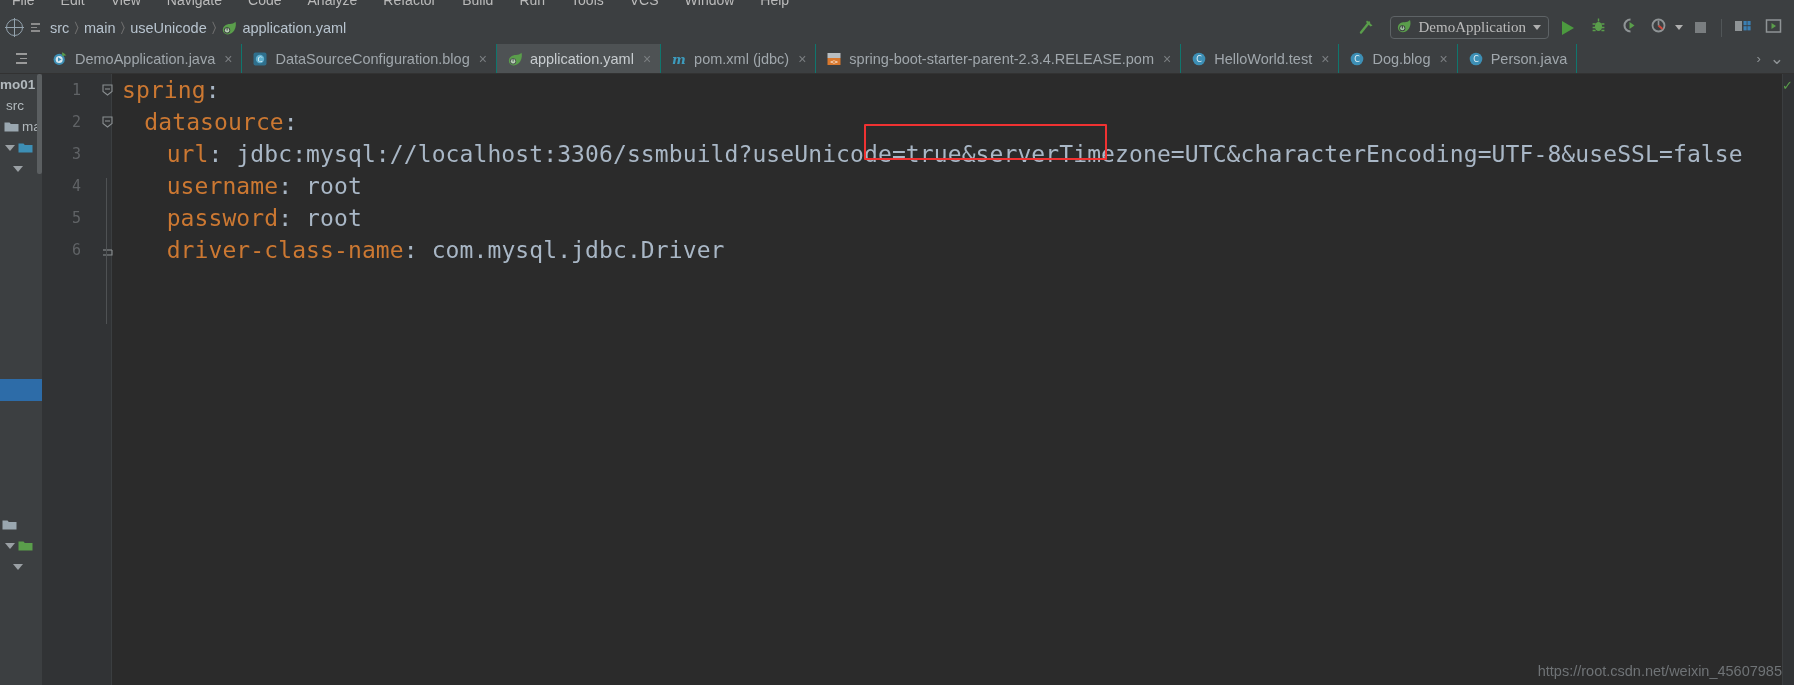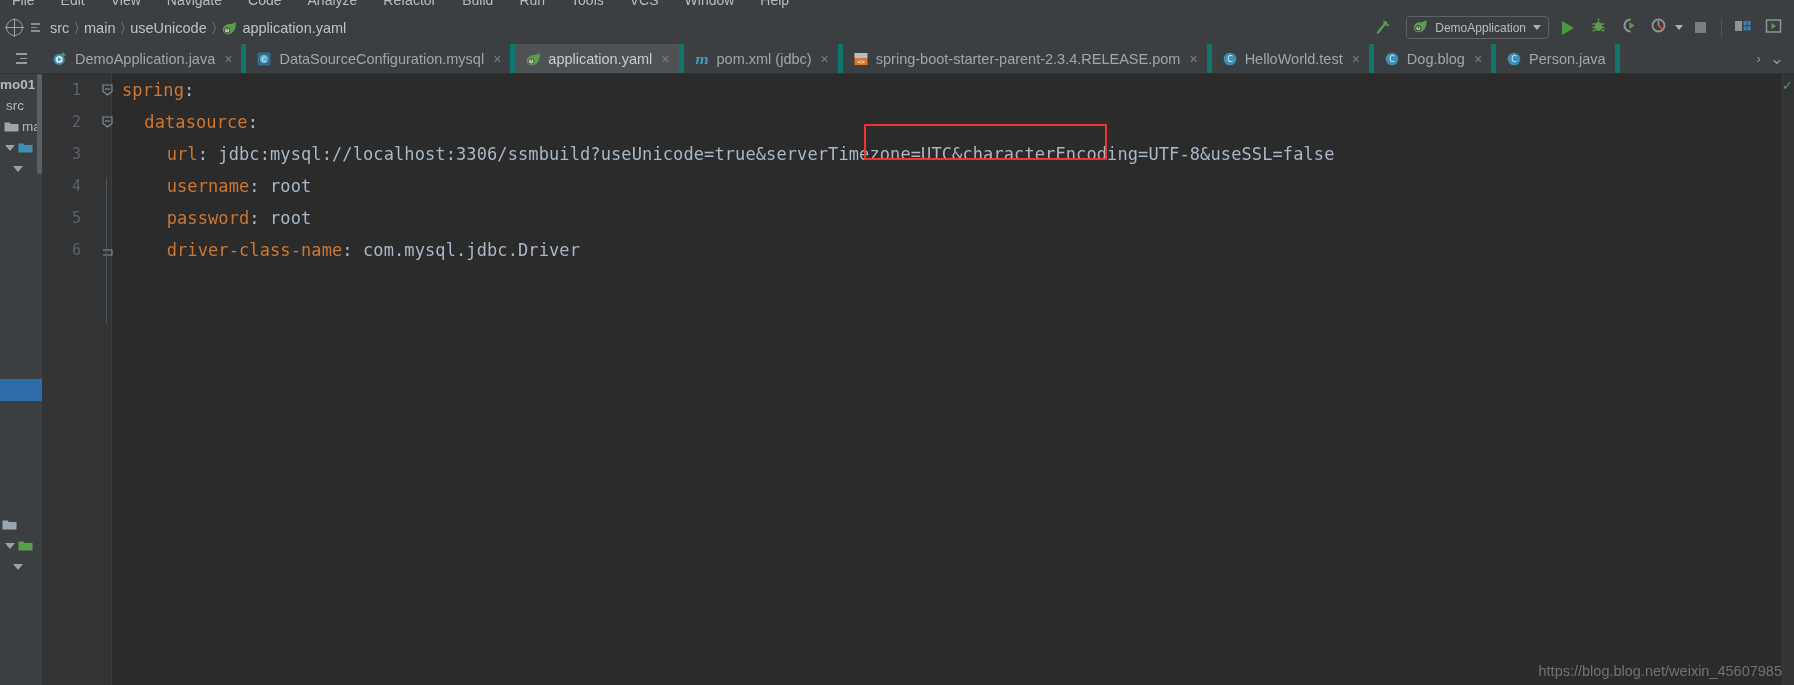--- a/index.html
+++ b/index.html
@@ -61,21 +61,21 @@
     width: 26px; height: 24px; display: flex; align-items: center; justify-content: center;
     border-radius: 3px;
   }
   .hammer { color: #5a9e4b; font-size: 17px; line-height: 1; }
 
   .runconfig {
     display: flex; align-items: center; gap: 7px; height: 23px;
     border: 1px solid #5e6366; border-radius: 4px; padding: 0 7px 0 5px;
     background: #3c3f41; margin-right: 2px; margin-left: 6px;
   }
-  .runconfig-label { color: #bbbbbb; font-size: 12px; white-space: nowrap; }
+  .runconfig-label { color: #bbbbbb; font-size: 15px; white-space: nowrap; font-family: Liberation Serif, serif; }
   .caret-down {
     width: 0; height: 0; border-left: 4.5px solid transparent; border-right: 4.5px solid transparent;
     border-top: 5px solid #b0b0b0;
   }
   .run-tri {
     width: 0; height: 0; border-top: 7px solid transparent; border-bottom: 7px solid transparent;
     border-left: 12px solid #4c9a3f;
   }
   .stop-sq { width: 11px; height: 11px; background: #7a7e80; }
   .sep-v { width: 1px; height: 18px; background: #515658; margin: 0 4px; }
@@ -91,21 +91,21 @@
   }
   .tab-gutter .bars { display: flex; flex-direction: column; gap: 3px; align-items: flex-end; }
   .tab-gutter .bars i { display: block; height: 1.6px; background: #9a9a9a; }
   .tab-gutter .bars i:nth-child(1) { width: 11px; }
   .tab-gutter .bars i:nth-child(2) { width: 7px; }
   .tab-gutter .bars i:nth-child(3) { width: 11px; }
 
   .tab {
     display: flex; align-items: center; gap: 7px; padding: 0 9px 0 10px;
     font-size: 14.5px; color: #a0a7ac; white-space: nowrap; position: relative;
-    border-right: 5px solid #0f766e;
+    border-right: 1px solid #0f766e;
   }
   .tab.active { background: #4e5254; color: #c8cdd0; }
   .tab .tab-close { color: #7b7f82; font-size: 14px; margin-left: 2px; }
   .tab-icon { width: 16px; height: 16px; flex: none; display: block; }
   .tabs-overflow {
     margin-left: auto; display: flex; align-items: center; gap: 9px; padding: 0 10px 0 4px;
     color: #8e9396; font-size: 13px;
   }
 
   
@@ -150,21 +150,21 @@
     position: absolute; left: 58px; width: 14px; height: 32px;
     display: flex; align-items: center; justify-content: center;
   }
   .foldmark svg { display: block; }
   .foldline {
     position: absolute; left: 64px; width: 1px; background: #4f5254;
   }
 
   .code {
     position: absolute; left: 70px; top: 0; right: 12px; height: 435px;
-    font-family: "DejaVu Sans Mono", monospace; font-size: 17px;
+    font-family: "DejaVu Sans Mono", monospace; font-size: 23px;
     white-space: pre; overflow: hidden;
   }
   .codeline {
     position: absolute; left: 10px; height: 32px; line-height: 32px;
     letter-spacing: 0.1px;
   }
   .k { color: #cc7832; }      
   .p { color: #a9b7c6; }      
   .v { color: #a9b7c6; }      
 
@@ -347,21 +347,21 @@
           <span class="tab-close">×</span>
         </div>
         <div class="tab">
           <span style="display: flex;">
             <svg class="tab-icon" viewBox="0 0 16 16">
               <rect x="1.5" y="1.5" width="13" height="13" rx="2" fill="#2f6f8c"></rect>
               <circle cx="8" cy="8" r="4.2" fill="#5fb0cf"></circle>
               <text x="8" y="11.3" font-size="7.4" fill="#eaf4f8" text-anchor="middle" font-family="DejaVu Sans">C</text>
             </svg>
           </span>
-          <span>DataSourceConfiguration.mysql</span>
+          <span>DataSourceConfiguration.blog</span>
           <span class="tab-close">×</span>
         </div>
         <div class="tab active">
           <span style="display: flex;">
             <svg class="tab-icon" viewBox="0 0 16 16">
               <path d="M14.5 1.8c-3.1 3.5-7.8 1-10.9 4.1C1.1 8 1.4 11.7 3.8 13.5 6.7 15.6 11.2 14.1 13.2 10.6 15.2 7.1 15.1 3.8 14.5 1.8z" fill="#5a9e4b"></path>
               <circle cx="6.1" cy="10.3" r="3.1" fill="#4e5254"></circle>
               <circle cx="6.1" cy="10.3" r="2.2" fill="#b9d2b6"></circle>
               <rect x="5.6" y="7.9" width="1" height="2.7" fill="#4e5254"></rect>
             </svg>
@@ -511,16 +511,16 @@
 
     <div class="code">
       <div id="codelines"><div class="codeline" style="top: 0px; left: 10px;"><span class="k">spring</span><span class="p">:</span></div><div class="codeline" style="top: 32px; left: 32.32px;"><span class="k">datasource</span><span class="p">:</span></div><div class="codeline" style="top: 64px; left: 54.64px;"><span class="k">url</span><span class="p">: </span><span class="v">jdbc:mysql://localhost:3306/ssmbuild?useUnicode=true&amp;serverTimezone=UTC&amp;characterEncoding=UTF-8&amp;useSSL=false</span></div><div class="codeline" style="top: 96px; left: 54.64px;"><span class="k">username</span><span class="p">: </span><span class="v">root</span></div><div class="codeline" style="top: 128px; left: 54.64px;"><span class="k">password</span><span class="p">: </span><span class="v">root</span></div><div class="codeline" style="top: 160px; left: 54.64px;"><span class="k">driver-class-name</span><span class="p">: </span><span class="v">com.mysql.jdbc.Driver</span></div></div>
       <div class="annot-box" id="annot-box" style="left: 752px; top: 50px; width: 243px; height: 36px; border-color: rgb(240, 50, 50);"></div>
     </div>
 
     <div class="markergutter">
       <span class="ok-check">✓</span>
     </div>
 
-    <div class="watermark">https://blog.blog.net/weixin_45607985</div>
+    <div class="watermark">https://root.csdn.net/weixin_45607985</div>
   </div>
 
 </div>
 
 </body></html>

